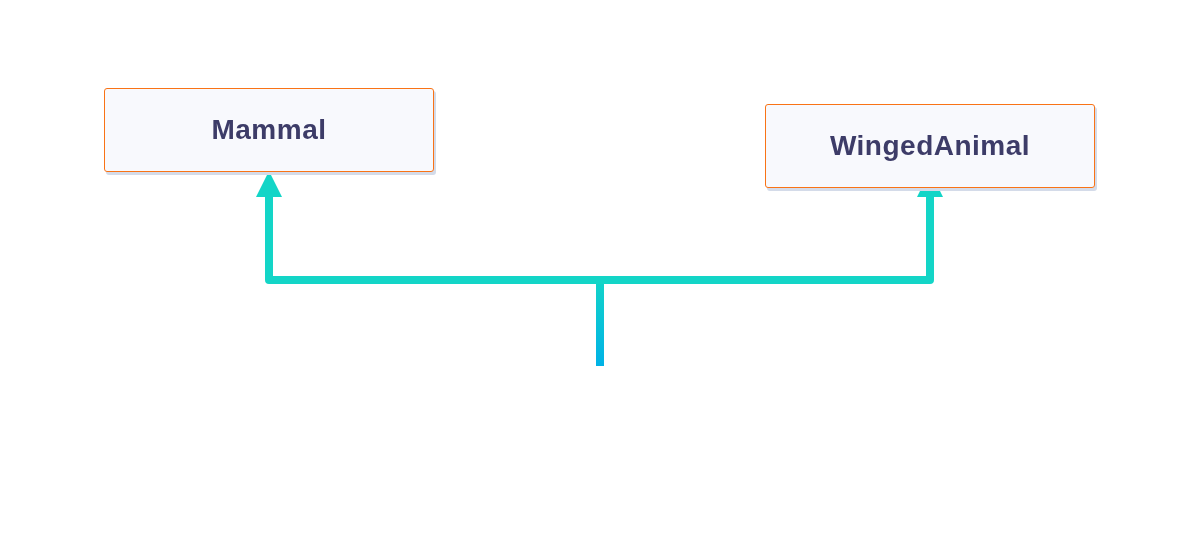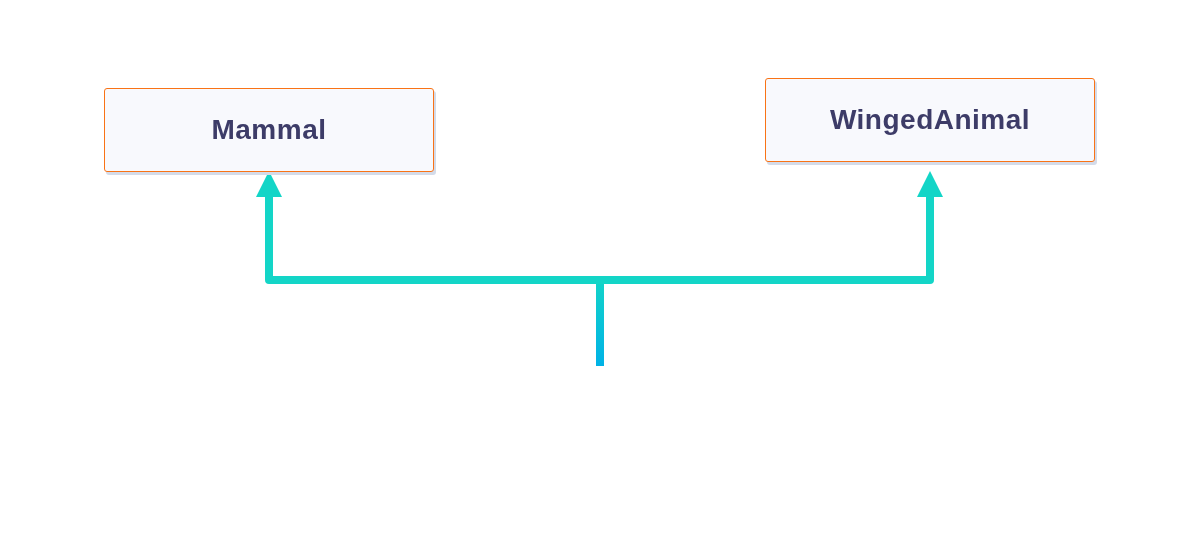--- a/index.html
+++ b/index.html
@@ -32,21 +32,21 @@
     border: 1px solid #f97316;
     border-radius: 3px;
     box-shadow: 2px 3px 0 #d4dbe9;
     box-sizing: border-box;
     color: #3d3c68;
     font-size: 28px;
     font-weight: 700;
     letter-spacing: 0.5px;
   }
   .node-mammal        { left: 104px; top: 88px;  width: 330px; height: 84px; }
-  .node-winged-animal { left: 765px; top: 78px;  width: 330px; height: 84px; }
+  .node-winged-animal { left: 765px; top: 104px;  width: 330px; height: 84px; }
   .node-bat           { left: 435px; top: 365px; width: 330px; height: 82px; }
 </style>
 </head>
 <body>
 
 <div class="canvas">
 
   <svg class="edge-layer" width="1200" height="536" viewBox="0 0 1200 536" xmlns="http://www.w3.org/2000/svg">
     <defs>
       <linearGradient id="batStemGrad" x1="600" y1="276" x2="600" y2="366" gradientUnits="userSpaceOnUse">

